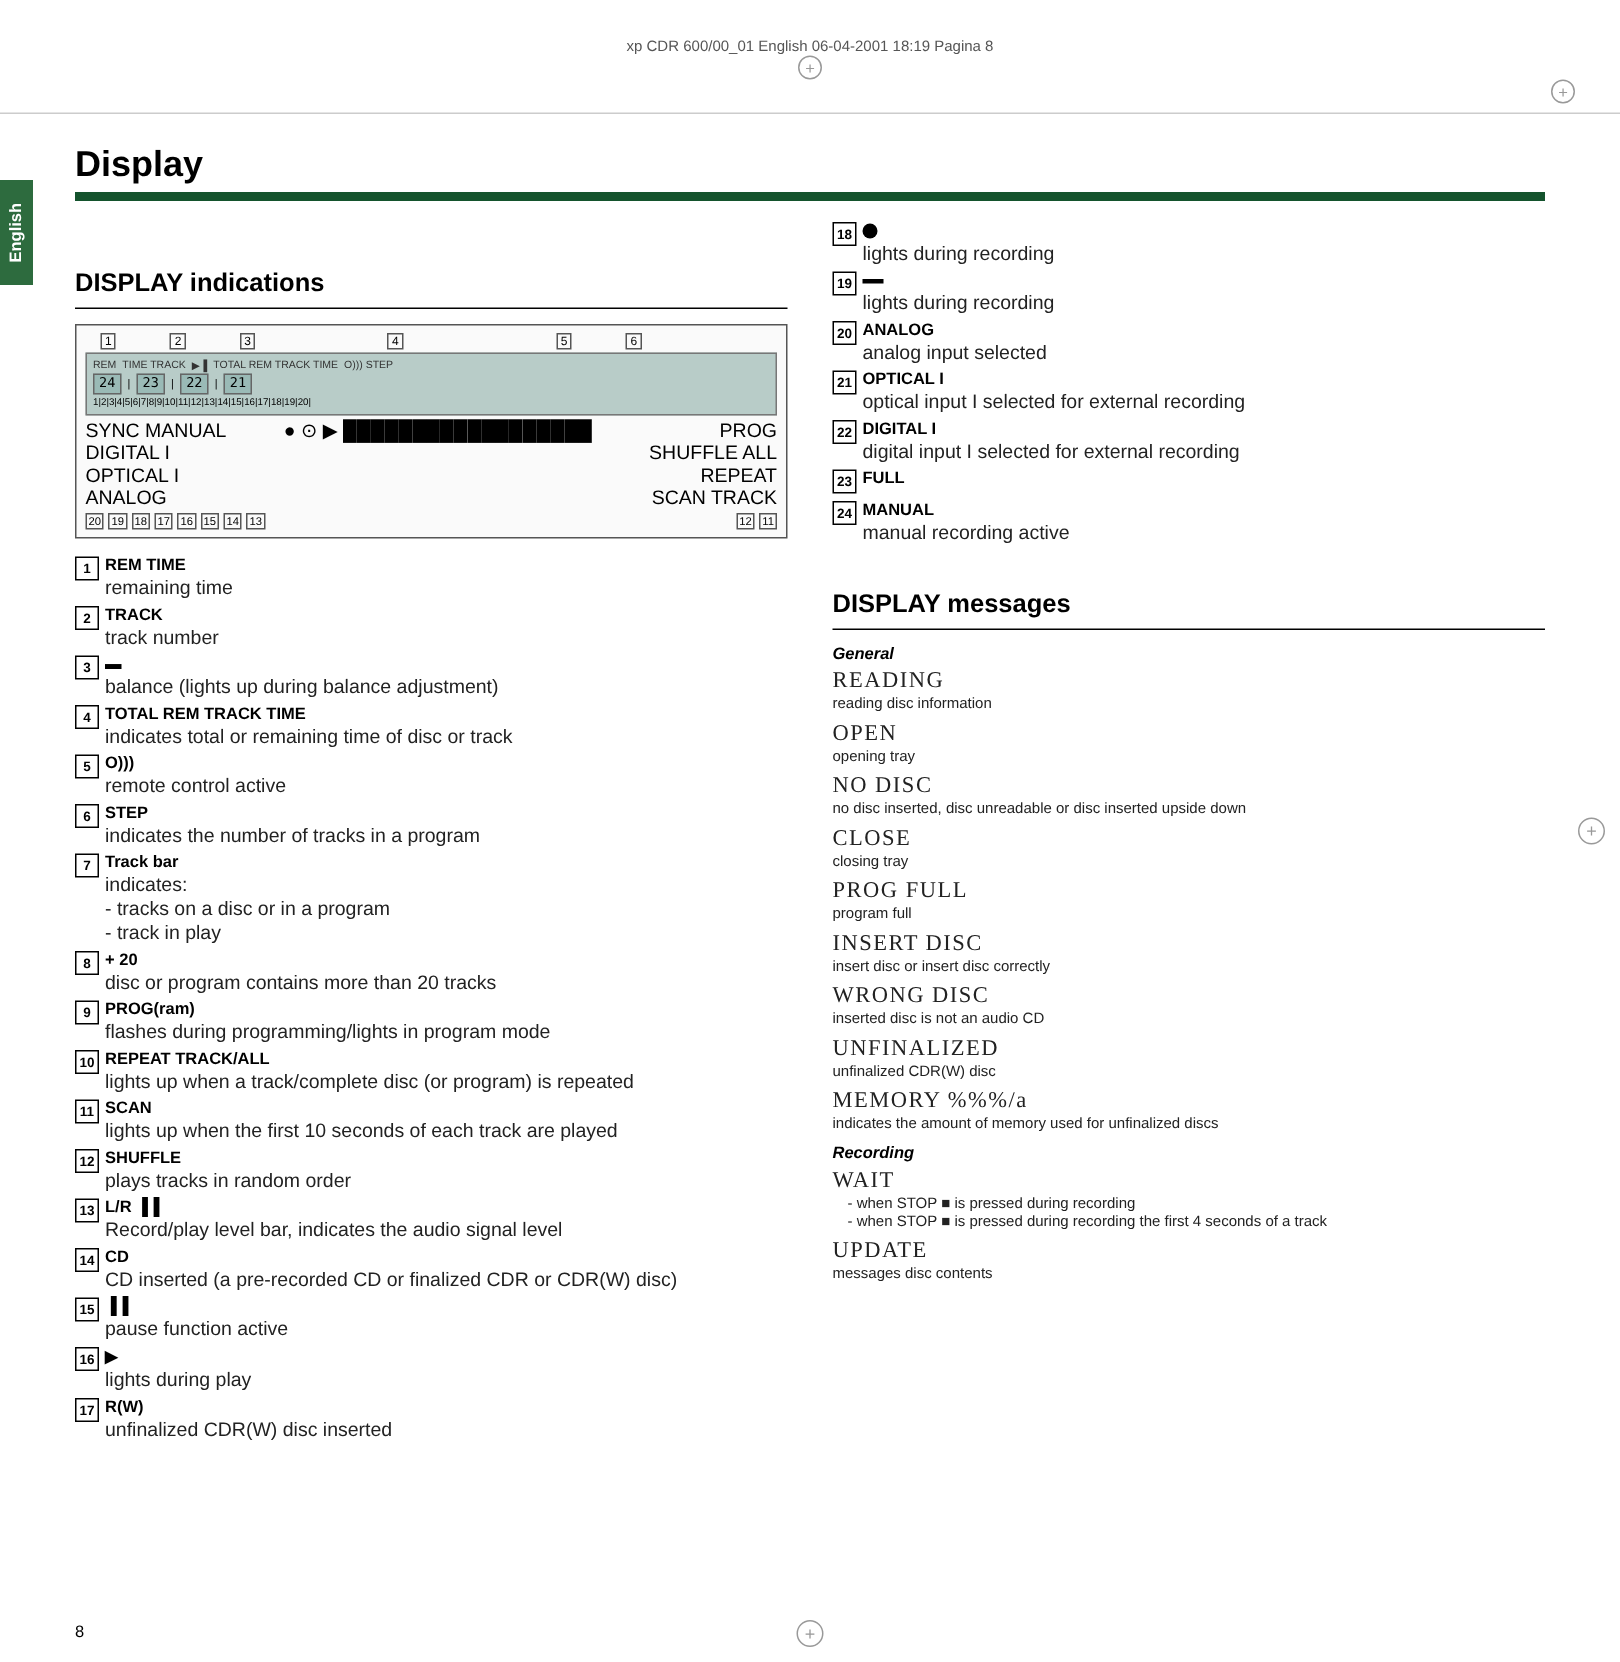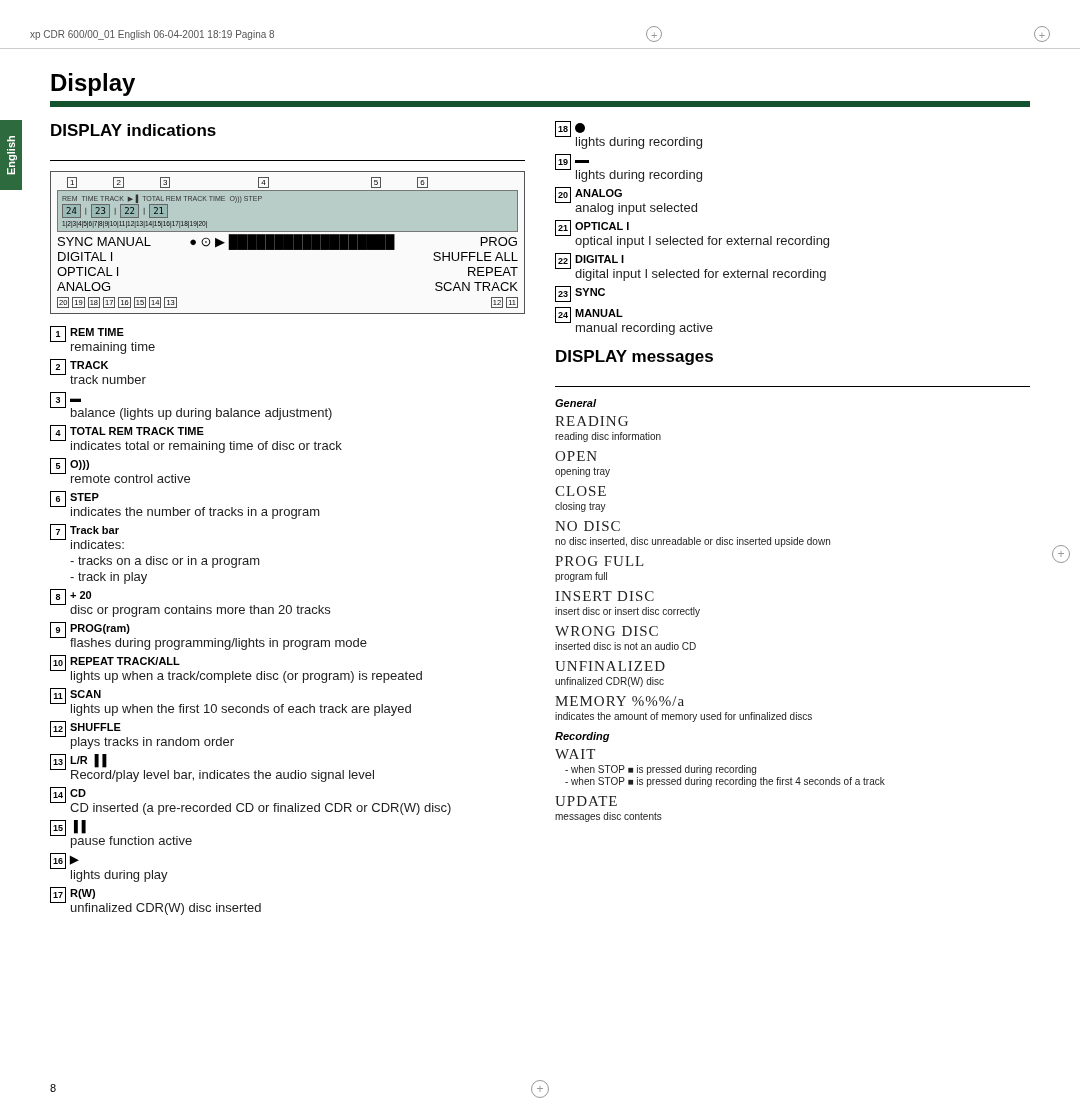--- a/index.html
+++ b/index.html
@@ -22,21 +22,21 @@
     }
 
     
     .top-bar {
       font-size: 10px;
       color: #555;
       padding: 6px 30px;
       border-bottom: 1px solid #ccc;
       display: flex;
       align-items: center;
-      gap: 20px;
+      flex-direction: column;
     }
 
     
     .english-tab {
       position: absolute;
       left: 0;
       top: 120px;
       background: #2d6b3e;
       color: #fff;
       font-size: 11px;
@@ -75,22 +75,23 @@
     }
 
     .right-col {
       width: 50%;
     }
 
     .section-title {
       font-size: 17px;
       font-weight: bold;
       border-bottom: 1.5px solid #000;
-      padding-bottom: 19px;
+      padding-bottom: 6px;
       margin-bottom: 10px;
+      margin-top: 31px;
     }
 
     
     .item-list {
       margin-bottom: 6px;
     }
 
     .item {
       display: flex;
       align-items: flex-start;
@@ -505,21 +506,21 @@
             <span class="item-num" style="font-size:9px;">22</span>
             <div class="item-content">
               <div class="item-title">DIGITAL I</div>
               <div class="item-desc">digital input I selected for external recording</div>
             </div>
           </div>
 
           <div class="item">
             <span class="item-num" style="font-size:9px;">23</span>
             <div class="item-content">
-              <div class="item-title">SYNC</div>
+              <div class="item-title">FULL</div>
             </div>
           </div>
 
           <div class="item">
             <span class="item-num" style="font-size:9px;">24</span>
             <div class="item-content">
               <div class="item-title">MANUAL</div>
               <div class="item-desc">manual recording active</div>
             </div>
           </div>
@@ -536,27 +537,27 @@
             <div class="msg-code">READING</div>
             <div class="msg-desc">reading disc information</div>
           </div>
 
           <div class="msg-item">
             <div class="msg-code">OPEN</div>
             <div class="msg-desc">opening tray</div>
           </div>
 
           <div class="msg-item">
+            <div class="msg-code">NO DISC</div>
+            <div class="msg-desc">no disc inserted, disc unreadable or disc inserted upside down</div>
+          </div>
+
+          <div class="msg-item">
             <div class="msg-code">CLOSE</div>
             <div class="msg-desc">closing tray</div>
-          </div>
-
-          <div class="msg-item">
-            <div class="msg-code">NO DISC</div>
-            <div class="msg-desc">no disc inserted, disc unreadable or disc inserted upside down</div>
           </div>
 
           <div class="msg-item">
             <div class="msg-code">PROG FULL</div>
             <div class="msg-desc">program full</div>
           </div>
 
           <div class="msg-item">
             <div class="msg-code">INSERT DISC</div>
             <div class="msg-desc">insert disc or insert disc correctly</div>

